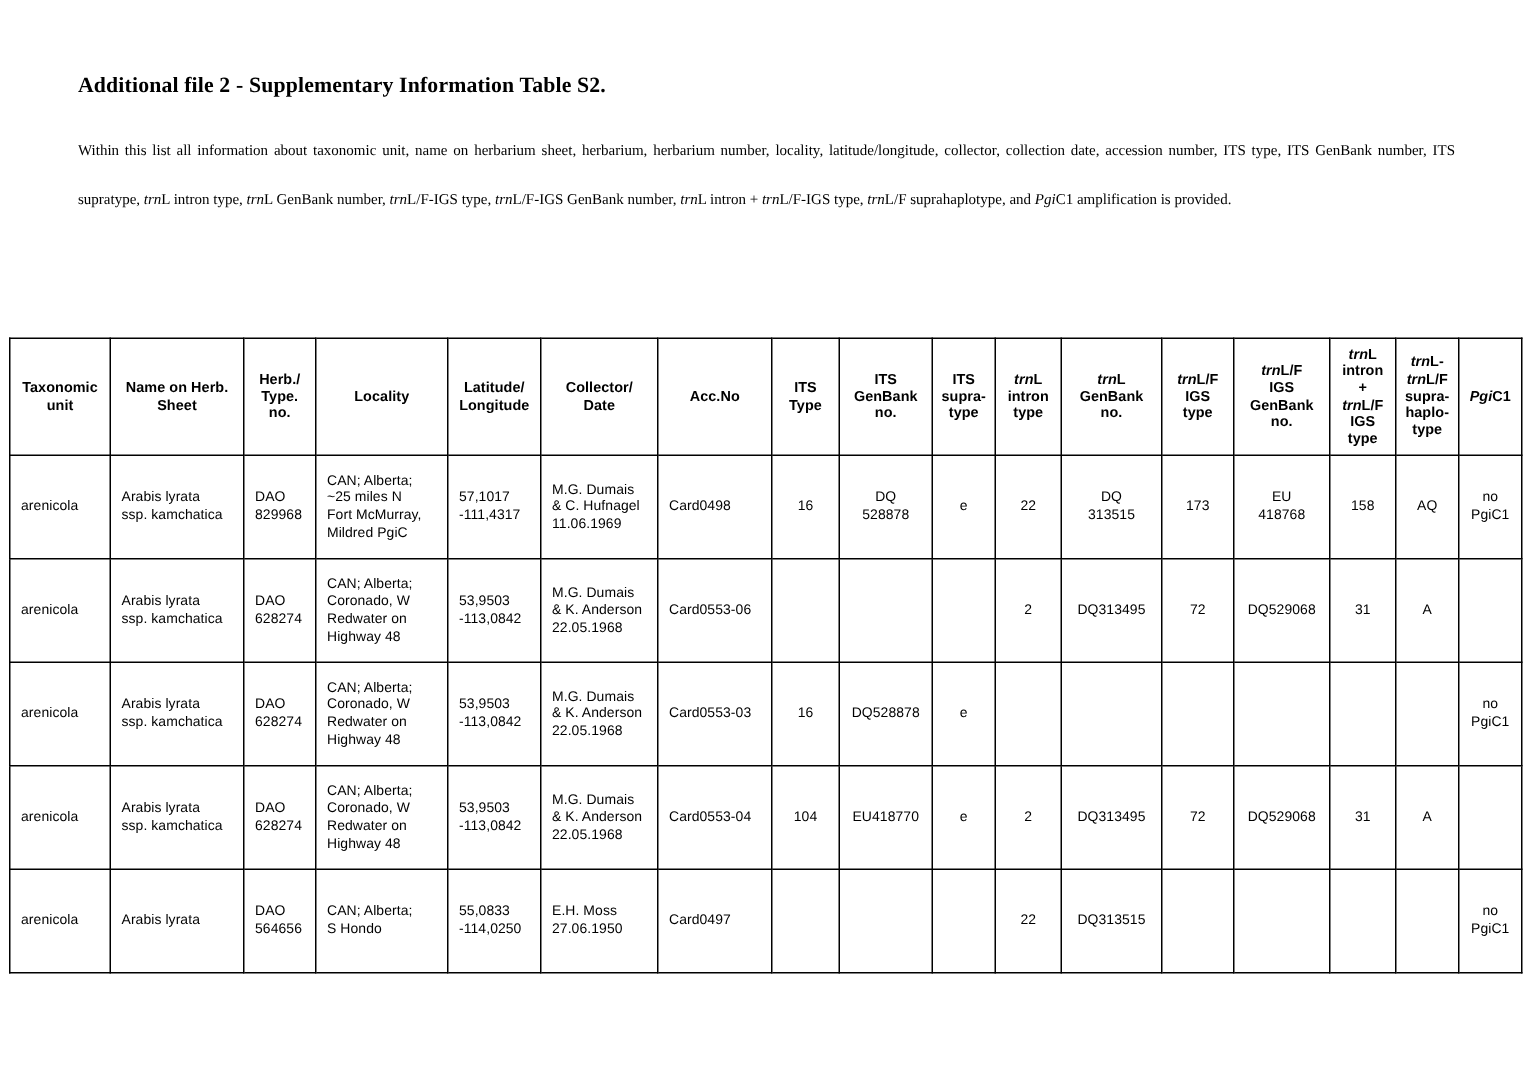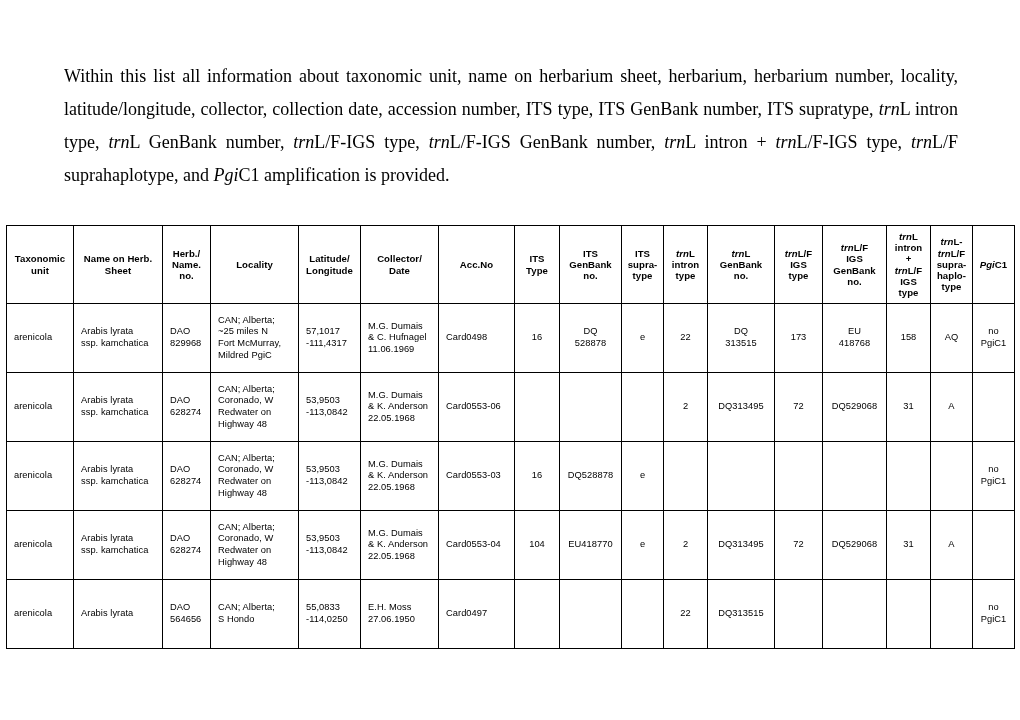--- a/index.html
+++ b/index.html
@@ -32,23 +32,23 @@
   .doc-title {
     font-family: "Liberation Serif", "DejaVu Serif", serif;
     font-weight: bold;
     font-size: 14.5px;
     line-height: 18px;
     margin: 0 0 18px 0;
     letter-spacing: 0.1px;
   }
   .doc-para {
     font-family: "Liberation Serif", "DejaVu Serif", serif;
-    font-size: 18px;
+    font-size: 10px;
     line-height: 33px;
-    margin: 12px;
+    margin: 0;
     text-align: justify;
     text-justify: inter-word;
   }
   .doc-para .it { font-style: italic; }
 
   
   .tbl-wrap {
     position: absolute;
     left: 6px;
     top: 225px;
@@ -91,20 +91,21 @@
   table.s2 th .it { font-style: italic; }
 
   .cellline { display: block; }
 </style>
 </head>
 <body>
 
 <div class="page">
 
   <div class="doc-head">
+    <p class="doc-title">Additional file 2 - Supplementary Information Table S2.</p>
     <p class="doc-para">
       <span>Within this list all information about taxonomic unit, name on herbarium sheet, herbarium, herbarium number, locality, latitude/longitude, collector, collection date, accession number, ITS type, ITS GenBank number, ITS supratype, </span><span class="it">trn</span><span>L intron type, </span><span class="it">trn</span><span>L GenBank number, </span><span class="it">trn</span><span>L/F-IGS type, </span><span class="it">trn</span><span>L/F-IGS GenBank number, </span><span class="it">trn</span><span>L intron + </span><span class="it">trn</span><span>L/F-IGS type, </span><span class="it">trn</span><span>L/F suprahaplotype, and </span><span class="it">Pgi</span><span>C1 amplification is provided.</span>
     </p>
   </div>
 
   <div class="tbl-wrap">
     <table class="s2">
       <colgroup>
           <col style="width: 67px;">
           <col style="width: 89px;">
@@ -129,21 +130,21 @@
             <th>
               <span class="cellline">Taxonomic</span>
               <span class="cellline">unit</span>
             </th>
             <th>
               <span class="cellline">Name on Herb.</span>
               <span class="cellline">Sheet</span>
             </th>
             <th>
               <span class="cellline">Herb./</span>
-              <span class="cellline">Name.</span>
+              <span class="cellline">Type.</span>
               <span class="cellline">no.</span>
             </th>
             <th>
               <span class="cellline">Locality</span>
             </th>
             <th>
               <span class="cellline">Latitude/</span>
               <span class="cellline">Longitude</span>
             </th>
             <th>

